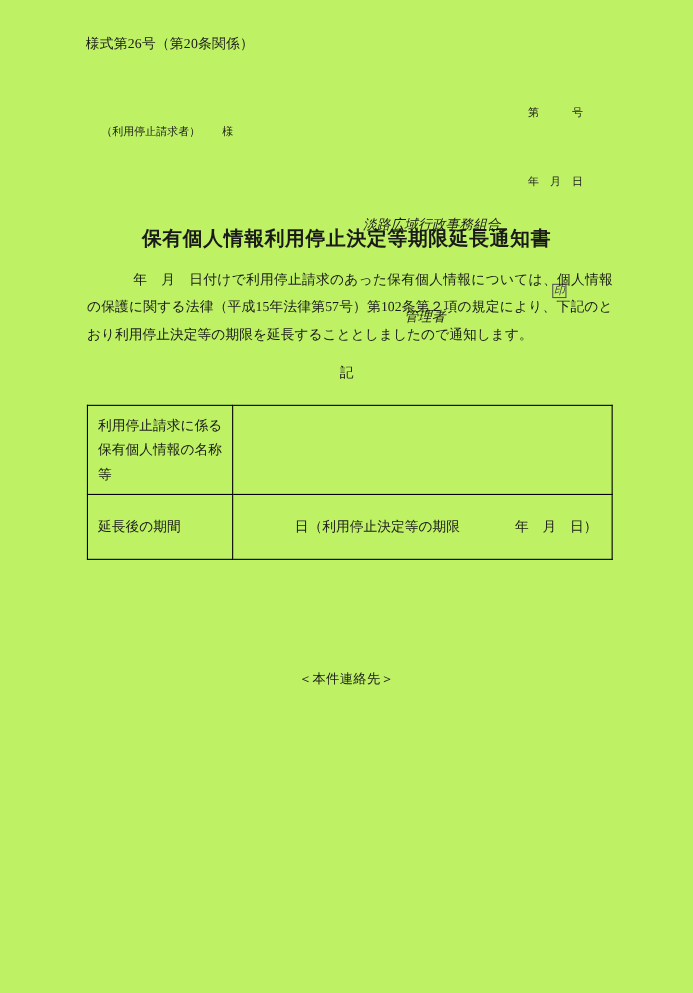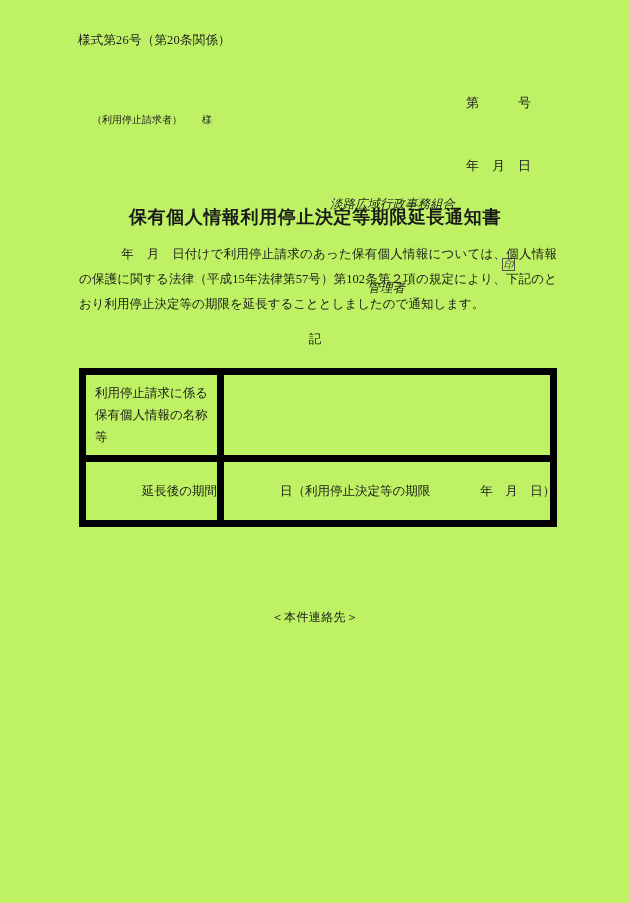--- a/index.html
+++ b/index.html
@@ -30,23 +30,23 @@
   .form-no {
     position: absolute;
     left: 78px;
     top: 32px;
     font-size: 12.5px;
     letter-spacing: 0.2px;
     white-space: nowrap;
   }
   .doc-meta {
     position: absolute;
-    left: 466px;
+    left: 480px;
     top: 50px;
-    font-size: 13px;
+    font-size: 10px;
     line-height: 21px;
     white-space: pre;
   }
 
   
   .recipient {
     position: absolute;
     left: 92px;
     top: 113px;
     font-size: 10px;
@@ -125,39 +125,39 @@
   .form-table {
     position: absolute;
     left: 79px;
     top: 368px;
     width: 478px;
     border-collapse: collapse;
     table-layout: fixed;
     font-size: 12.5px;
   }
   .form-table td {
-    border: 7px solid #000000;
+    border: 1px solid #000000;
     padding: 0;
     vertical-align: middle;
   }
   .form-table td.label {
     width: 122px;
     padding: 7px 0 7px 9px;
     line-height: 22px;
   }
   .form-table td.label.top {
     vertical-align: top;
   }
   .form-table td.value {
     padding: 7px 8px;
     line-height: 22px;
     white-space: pre;
   }
   .row-name td { height: 62px; }
-  .row-period td { height: 44px; text-align: right; }
+  .row-period td { height: 44px; }
   .row-reason td { height: 112px; }
   .value-indent {
     display: inline-block;
     width: 48px;
   }
 
   
   .contact {
     position: absolute;
     left: 0;

